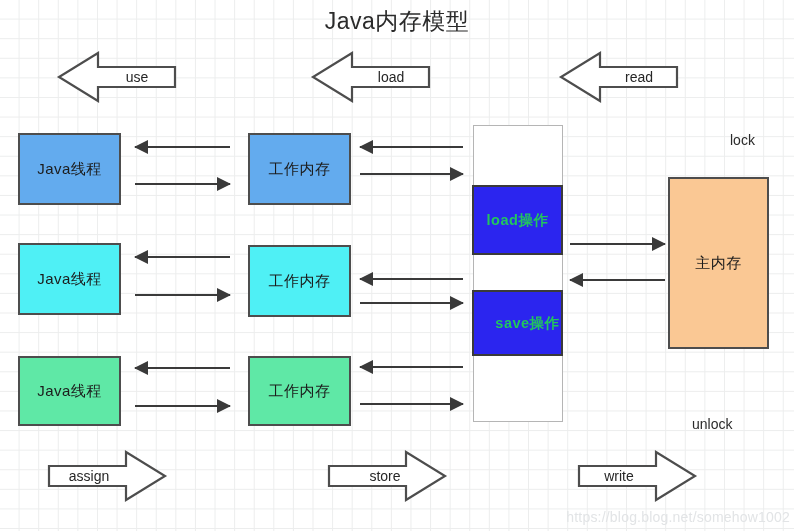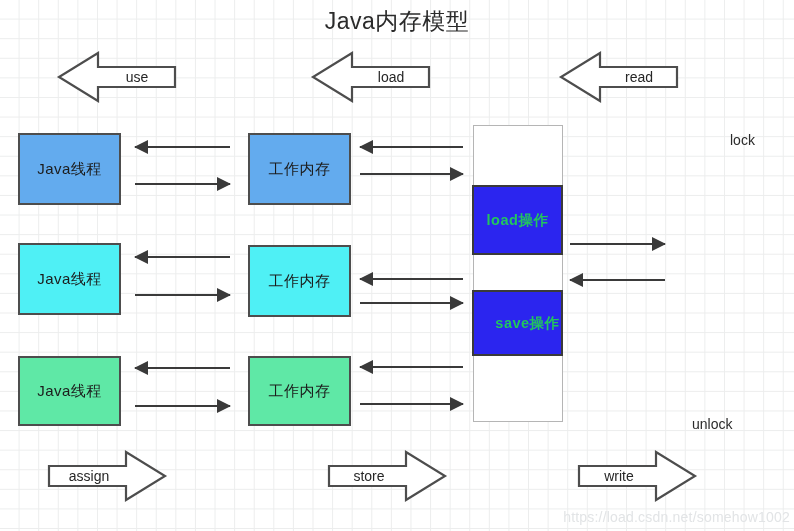--- a/index.html
+++ b/index.html
@@ -219,40 +219,43 @@
 
   <div class="abs conn right" style="left:570px; top:243px; width:95px;">
       <i class="shaft"></i>
       <i class="head"></i>
     </div>
   <div class="abs conn left" style="left:570px; top:279px; width:95px;">
       <i class="shaft"></i>
       <i class="head"></i>
     </div>
 
+  <div class="abs block" id="main-memory" style="left: 668px; top: 177px; width: 101px; height: 172px; background: rgb(250, 200, 148);">
+    <span>主内存</span>
+  </div>
 
   <div class="abs caption" style="left:690px; top:132px;margin-left:40px;">lock</div>
   <div class="abs caption" style="left:692px; top:416px;">unlock</div>
 
   <div class="abs bigarrow" style="left:48px; top:451px; width:118px; height:50px;">
     <svg width="118" height="50" viewBox="0 0 118 50">
       <path d="M 78 1 L 78 15 L 1 15 L 1 35 L 78 35 L 78 49 L 117 25 Z" fill="#ffffff" stroke="#4d4d4d" stroke-width="2.2" stroke-linejoin="miter"></path>
     </svg>
     <div class="alabel" style="left:4px; width:74px;">assign</div>
   </div>
 
   <div class="abs bigarrow" style="left:328px; top:451px; width:118px; height:50px;">
     <svg width="118" height="50" viewBox="0 0 118 50">
       <path d="M 78 1 L 78 15 L 1 15 L 1 35 L 78 35 L 78 49 L 117 25 Z" fill="#ffffff" stroke="#4d4d4d" stroke-width="2.2" stroke-linejoin="miter"></path>
     </svg>
-    <div class="alabel" style="left:4px; width:74px;">store</div>
+    <div class="alabel" style="left:20px; width:74px;">store</div>
   </div>
 
   <div class="abs bigarrow" style="left:578px; top:451px; width:118px; height:50px;">
     <svg width="118" height="50" viewBox="0 0 118 50">
       <path d="M 78 1 L 78 15 L 1 15 L 1 35 L 78 35 L 78 49 L 117 25 Z" fill="#ffffff" stroke="#4d4d4d" stroke-width="2.2" stroke-linejoin="miter"></path>
     </svg>
     <div class="alabel" style="left:4px; width:74px;">write</div>
   </div>
 
-  <div class="abs" id="watermark" style="right:4px; bottom:6px;">https://load.csdn.net/somehow1002</div>
+  <div class="abs" id="watermark" style="right:4px; bottom:6px;">https://blog.blog.net/somehow1002</div>
 
 </div>
 
 </body></html>

